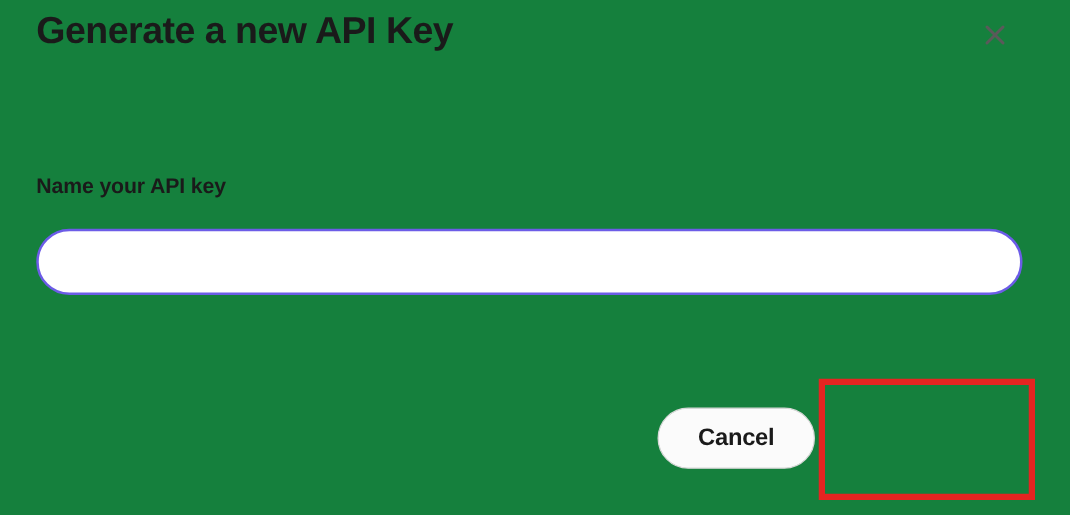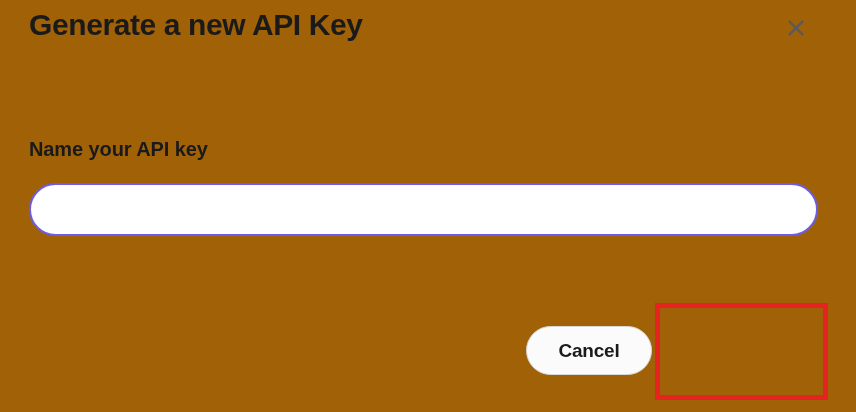--- a/index.html
+++ b/index.html
@@ -10,21 +10,21 @@
     height: 412px;
     background: #ffffff;
     font-family: "Liberation Sans", sans-serif;
     -webkit-font-smoothing: antialiased;
   }
 
   .modal {
     position: relative;
     width: 856px;
     height: 412px;
-    background: #a16207;
+    background: #15803d;
     overflow: hidden;
     text-decoration: underline;
   }
 
   
   .modal-header {
     position: absolute;
     left: 0;
     top: 0;
     width: 856px;
@@ -67,21 +67,21 @@
   
   .form-group {
     position: absolute;
     left: 29px;
     top: 137px;
     width: 789px;
   }
 
   .field-label {
     display: block;
-    font-size: 20px;
+    font-size: 17px;
     font-weight: bold;
     color: #1a1a1a;
     letter-spacing: -0.1px;
     line-height: 24px;
     margin-bottom: 22px;
   }
 
   .name-input {
     display: block;
     width: 789px;

